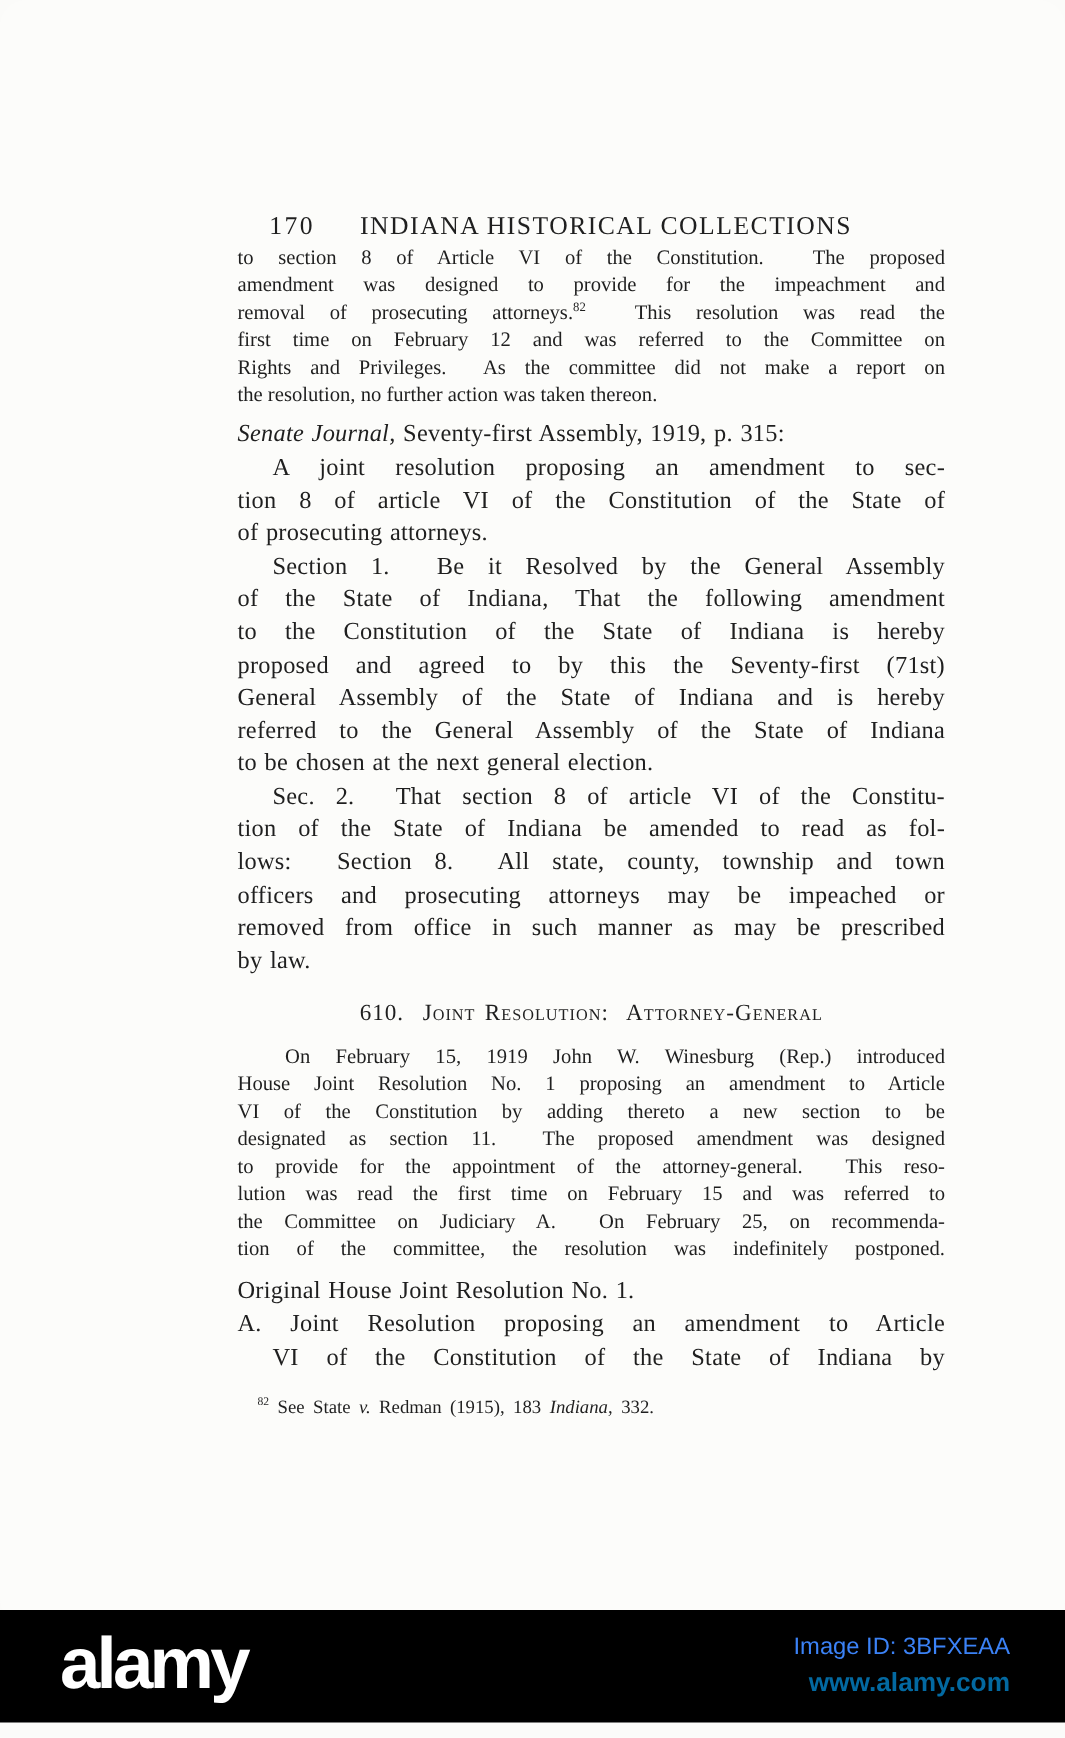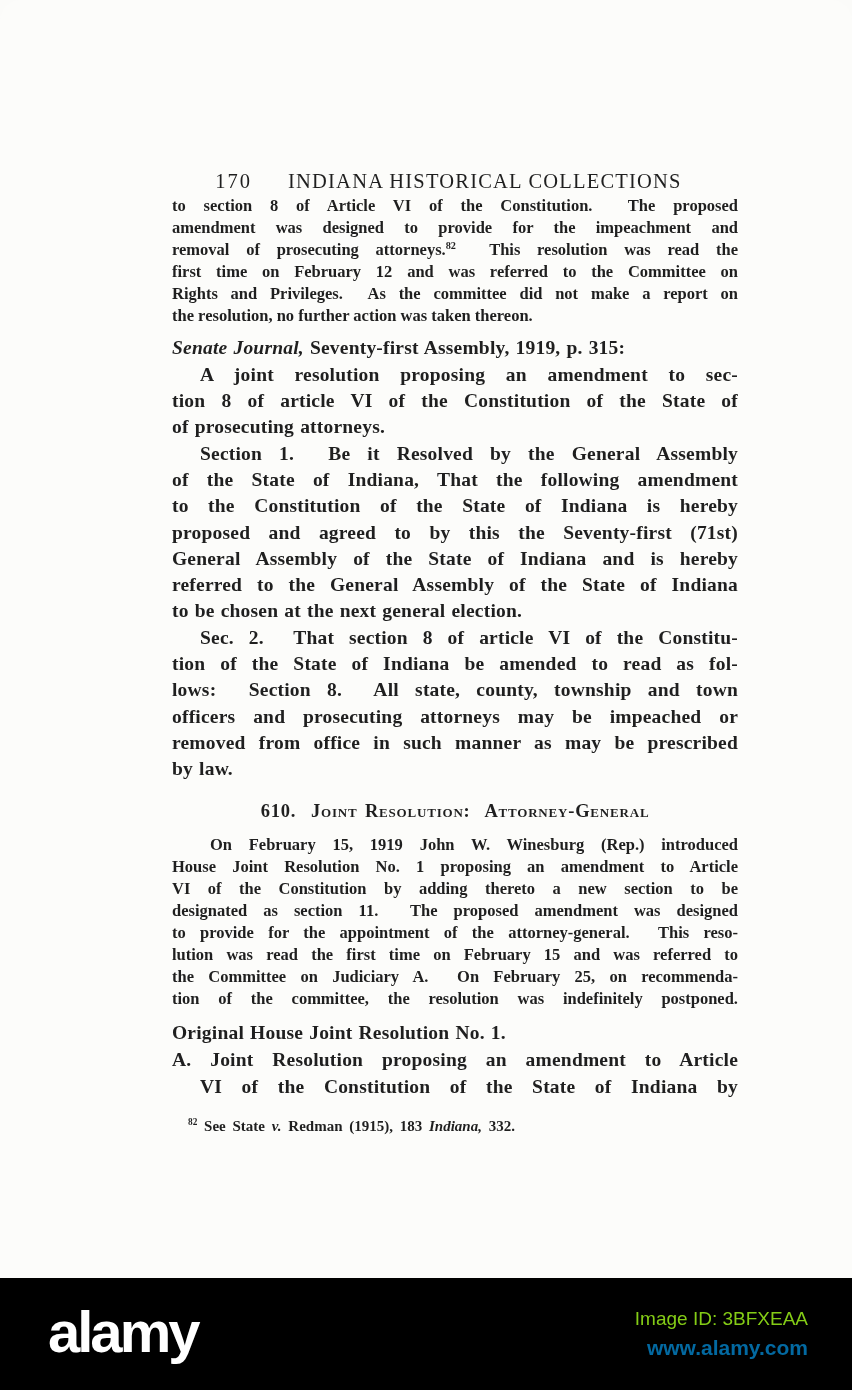--- a/index.html
+++ b/index.html
@@ -16,21 +16,21 @@
     background: #fcfcfa;
     border-radius: 21px;
   }
   .page-header {
     position: absolute; left: 190px; top: 147px; width: 566px;
     font-size: 20.5px; letter-spacing: 1.2px;
     white-space: pre;
   }
   .page-header .pgnum { margin-right: 36px; letter-spacing: 2px; }
   .page-body {
-    position: absolute; left: 172px; top: 195px; width: 566px; font-weight: bold;
+    position: absolute; left: 190px; top: 195px; width: 566px;
   }
   .block { margin: 0; }
   .line { white-space: pre-wrap; }
   .j { text-align: justify; text-align-last: justify; }
   .c { text-align: right; text-align-last: center; }
   .ind { text-indent: 28px; }
 
   .small { font-size: 16.5px; line-height: 21.9px; }
   .large { font-size: 19.5px; line-height: 26.3px; word-spacing: 1px; letter-spacing: 0.2px; }
   .heading {
@@ -43,31 +43,31 @@
   .block[data-name="senate-journal-citation"] { margin-top: 9px; }
   .block[data-name="section-heading-610"]     { margin-top: 17px; margin-bottom: 10px; }
   .block[data-name="house-resolution-paragraph"] .ind { text-indent: 38px; }
   .block[data-name="original-resolution-title"] { margin-top: 9px; line-height: 27px; }
   .block[data-name="footnote"] { margin-top: 16px; }
 
   sup { font-size: 62%; vertical-align: super; line-height: 0; }
   em  { font-style: italic; }
 
   .watermark-bar {
-    position: absolute; left: 0; bottom: 0; width: 100%; height: 112px;
+    position: absolute; left: 0; bottom: 12px; width: 100%; height: 90px;
     display: flex; align-items: center; justify-content: space-between;
     box-sizing: border-box; padding: 0 44px 0 48px;
     font-family: "Liberation Sans", sans-serif;
   }
   .alamy-logo {
     color: #ffffff; font-size: 58px; font-weight: 700;
     letter-spacing: -3px; line-height: 1; padding-bottom: 4px;
   }
   .wm-right { display: flex; flex-direction: column; align-items: flex-end; gap: 6px; }
-  .wm-image-id { color: #84cc16; font-size: 19px; font-weight: 400; }
+  .wm-image-id { color: #3b82f6; font-size: 19px; font-weight: 400; }
   .wm-url      { color: #0369a1; font-size: 21px; font-weight: 700; }
 </style>
 </head>
 <body>
 
 <div class="page" data-name="scanned-book-page">
   <header class="page-header" data-name="page-header">
     <span class="pgnum" data-name="page-number">170</span><span data-name="page-title">INDIANA HISTORICAL COLLECTIONS</span>
   </header>
   <main class="page-body" data-name="page-body">

